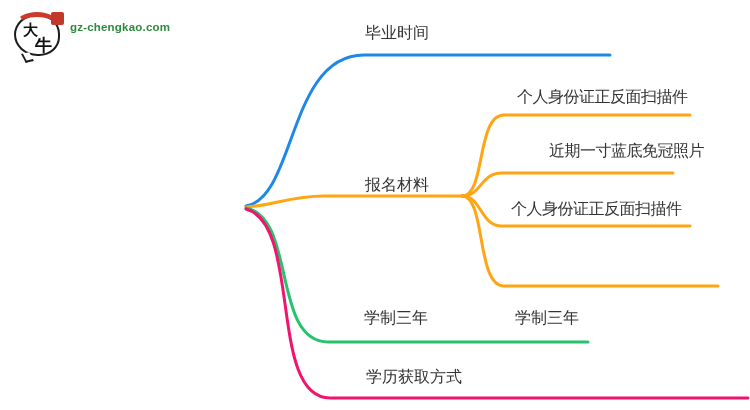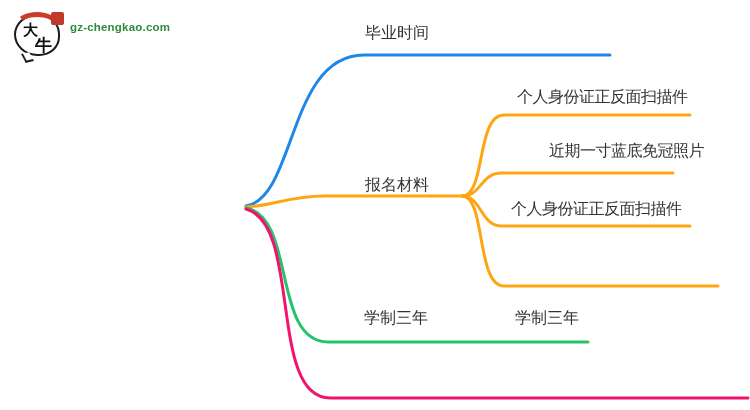--- a/index.html
+++ b/index.html
@@ -88,14 +88,15 @@
   <div class="node" style="left:365px; top:24px;">毕业时间</div>
 
   <div class="node" style="left:365px; top:176px;">报名材料</div>
   <div class="node tight" style="left:517px; top:88px;">个人身份证正反面扫描件</div>
   <div class="node tight" style="left:517px; top:142px;margin-left:32px;">近期一寸蓝底免冠照片</div>
   <div class="node tight" style="left:511px; top:200px;">个人身份证正反面扫描件</div>
 
   <div class="node" style="left:364px; top:309px;">学制三年</div>
   <div class="node" style="left:515px; top:309px;">学制三年</div>
 
+  <div class="node" style="left:366px; top:368px;">学历获取方式</div>
 
 </div>
 
 </body></html>

